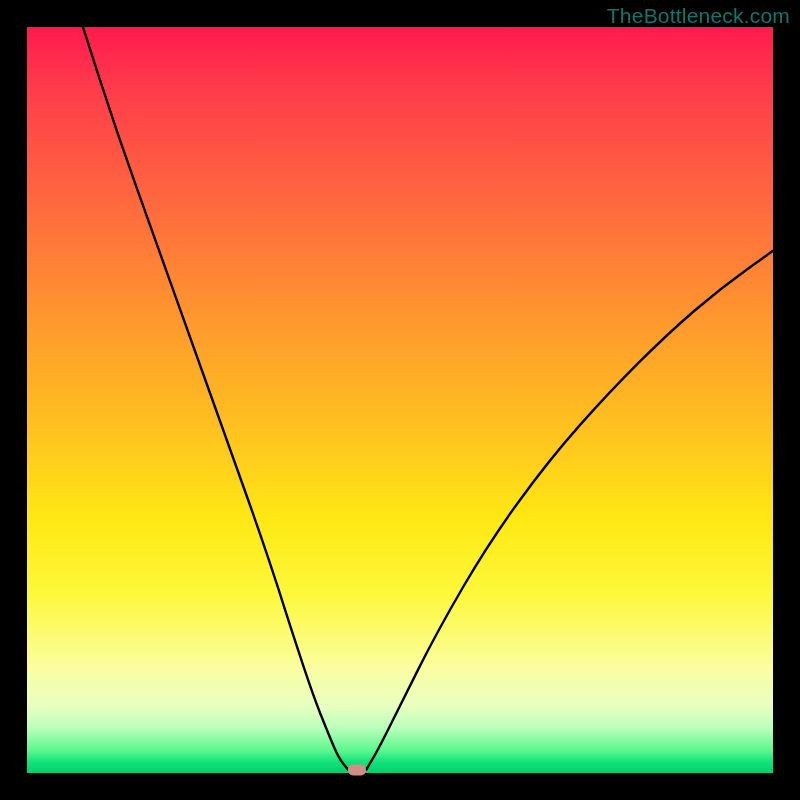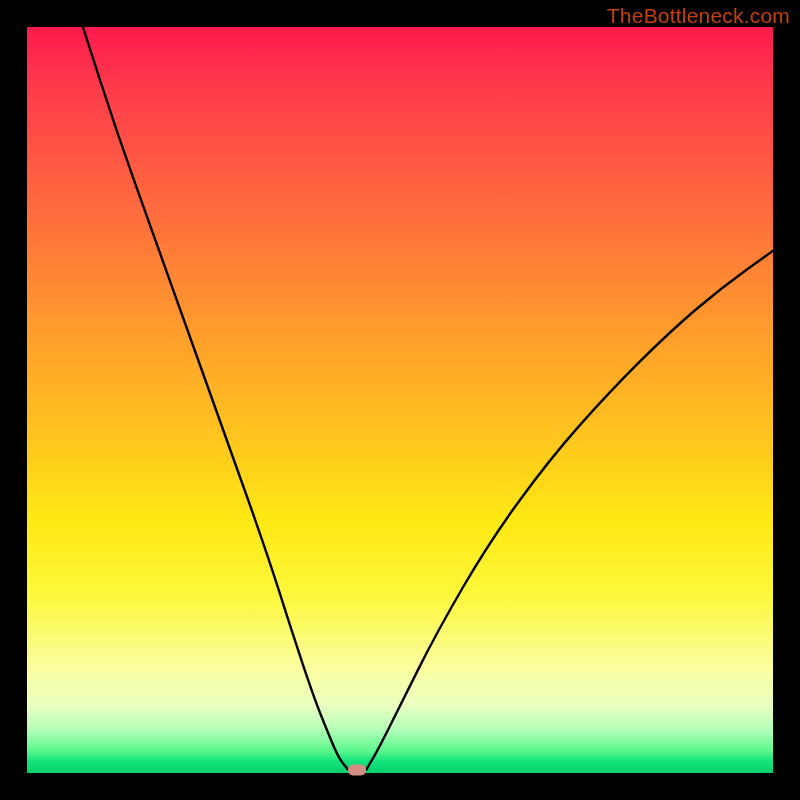--- a/index.html
+++ b/index.html
@@ -37,21 +37,21 @@
       #b8ffba 94%,
       #5cf78d 97%,
       #12e37a 98.5%,
       #05cf6c 100%
     );
   }
   .watermark {
     position: absolute;
     top: 4px;
     right: 10px;
-    color: #c2410c;
+    color: #0f766e;
     font-size: 21px;
     letter-spacing: 0.2px;
     font-weight: 500;
     z-index: 5;
   }
   svg.curve {
     position: absolute;
     inset: 0;
     width: 100%;
     height: 100%;

